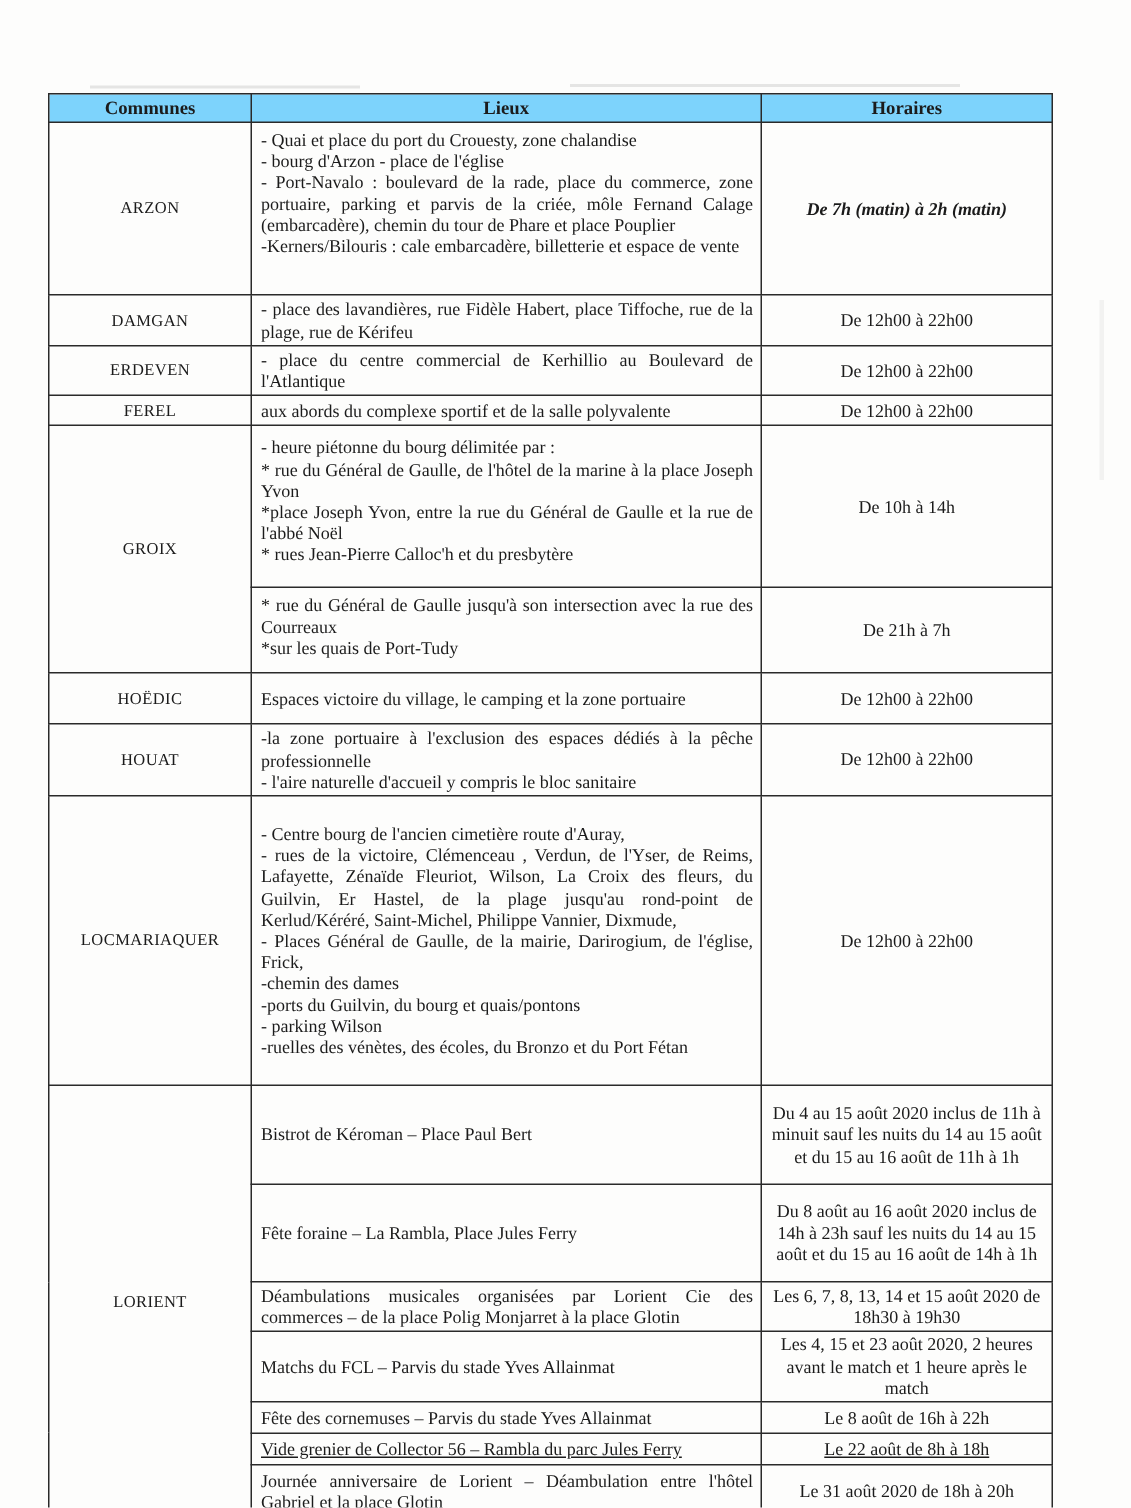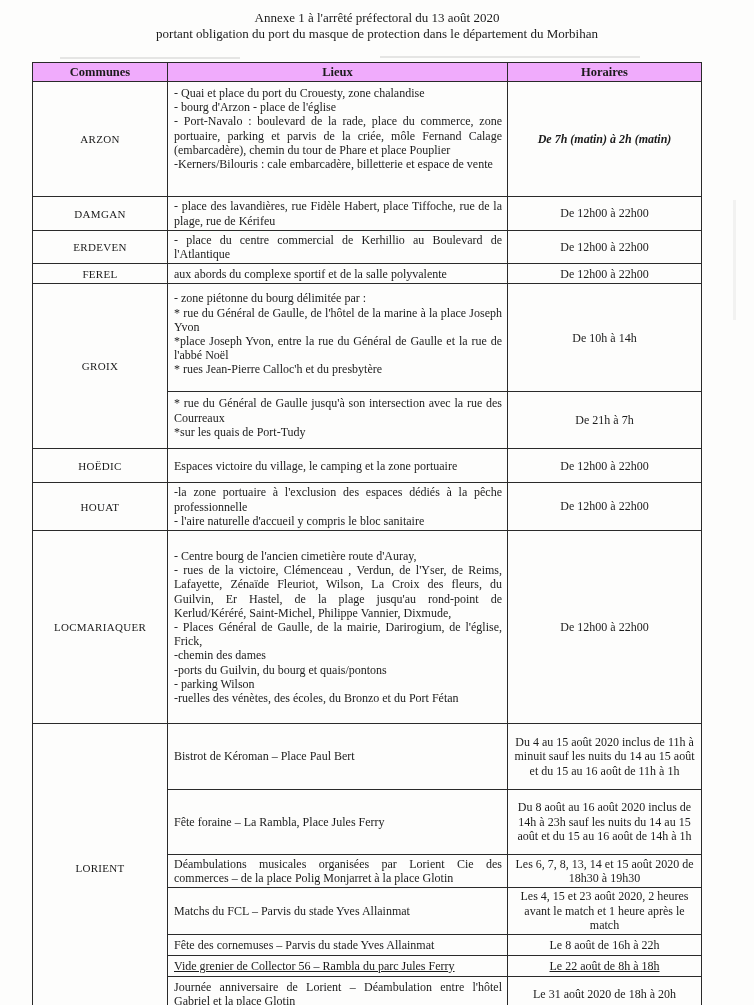--- a/index.html
+++ b/index.html
@@ -39,21 +39,21 @@
   }
   .annex-table { border: 1.5px solid #222; }
   col.c-communes { width: 135px; }
   col.c-lieux    { width: 340px; }
   col.c-horaires { width: 194px; }
   thead tr { height: 19px; }
   thead th {
     font-weight: bold;
     text-align: center;
     font-size: 12.5px;
-    background: #f0abfc;
+    background: #7dd3fc;
   }
   td.commune {
     text-align: center;
     font-size: 11px;
     letter-spacing: 0.3px;
   }
   td.lieux {
     padding: 2px 5px 2px 6px;
     line-height: 14.2px;
   }
@@ -94,24 +94,20 @@
 </style>
 </head>
 <body>
 
 <div class="page">
 
   <div class="scan-artifact sa1"></div>
   <div class="scan-artifact sa2"></div>
   <div class="scan-artifact sa3"></div>
 
-  <div class="doc-title">
-    <div>Annexe 1 à l'arrêté préfectoral du 13 août 2020</div>
-    <div>portant obligation du port du masque de protection dans le département du Morbihan</div>
-  </div>
 
   <table class="annex-table">
     <colgroup>
       <col class="c-communes">
       <col class="c-lieux">
       <col class="c-horaires">
     </colgroup>
     <thead>
       <tr>
         <th>Communes</th>
@@ -147,21 +143,21 @@
         <tr>
           <td class="commune" rowspan="1">FEREL</td>
           <td class="lieux">
             <div class="lieu-item">aux abords du complexe sportif et de la salle polyvalente</div>
           </td>
           <td class="horaires">De 12h00 à 22h00</td>
         </tr>
         <tr>
           <td class="commune" rowspan="2">GROIX</td>
           <td class="lieux">
-            <div class="lieu-item">- zone piétonne du bourg délimitée par :</div>
+            <div class="lieu-item">- heure piétonne du bourg délimitée par :</div>
             <div class="lieu-item">* rue du Général de Gaulle, de l'hôtel de la marine à la place Joseph Yvon</div>
             <div class="lieu-item">*place Joseph Yvon, entre la rue du Général de Gaulle et la rue de l'abbé Noël</div>
             <div class="lieu-item">* rues Jean-Pierre Calloc'h et du presbytère</div>
           </td>
           <td class="horaires">De 10h à 14h</td>
         </tr>
         <tr>
           <td class="lieux">
             <div class="lieu-item">* rue du Général de Gaulle jusqu'à son intersection avec la rue des Courreaux</div>
             <div class="lieu-item">*sur les quais de Port-Tudy</div>

